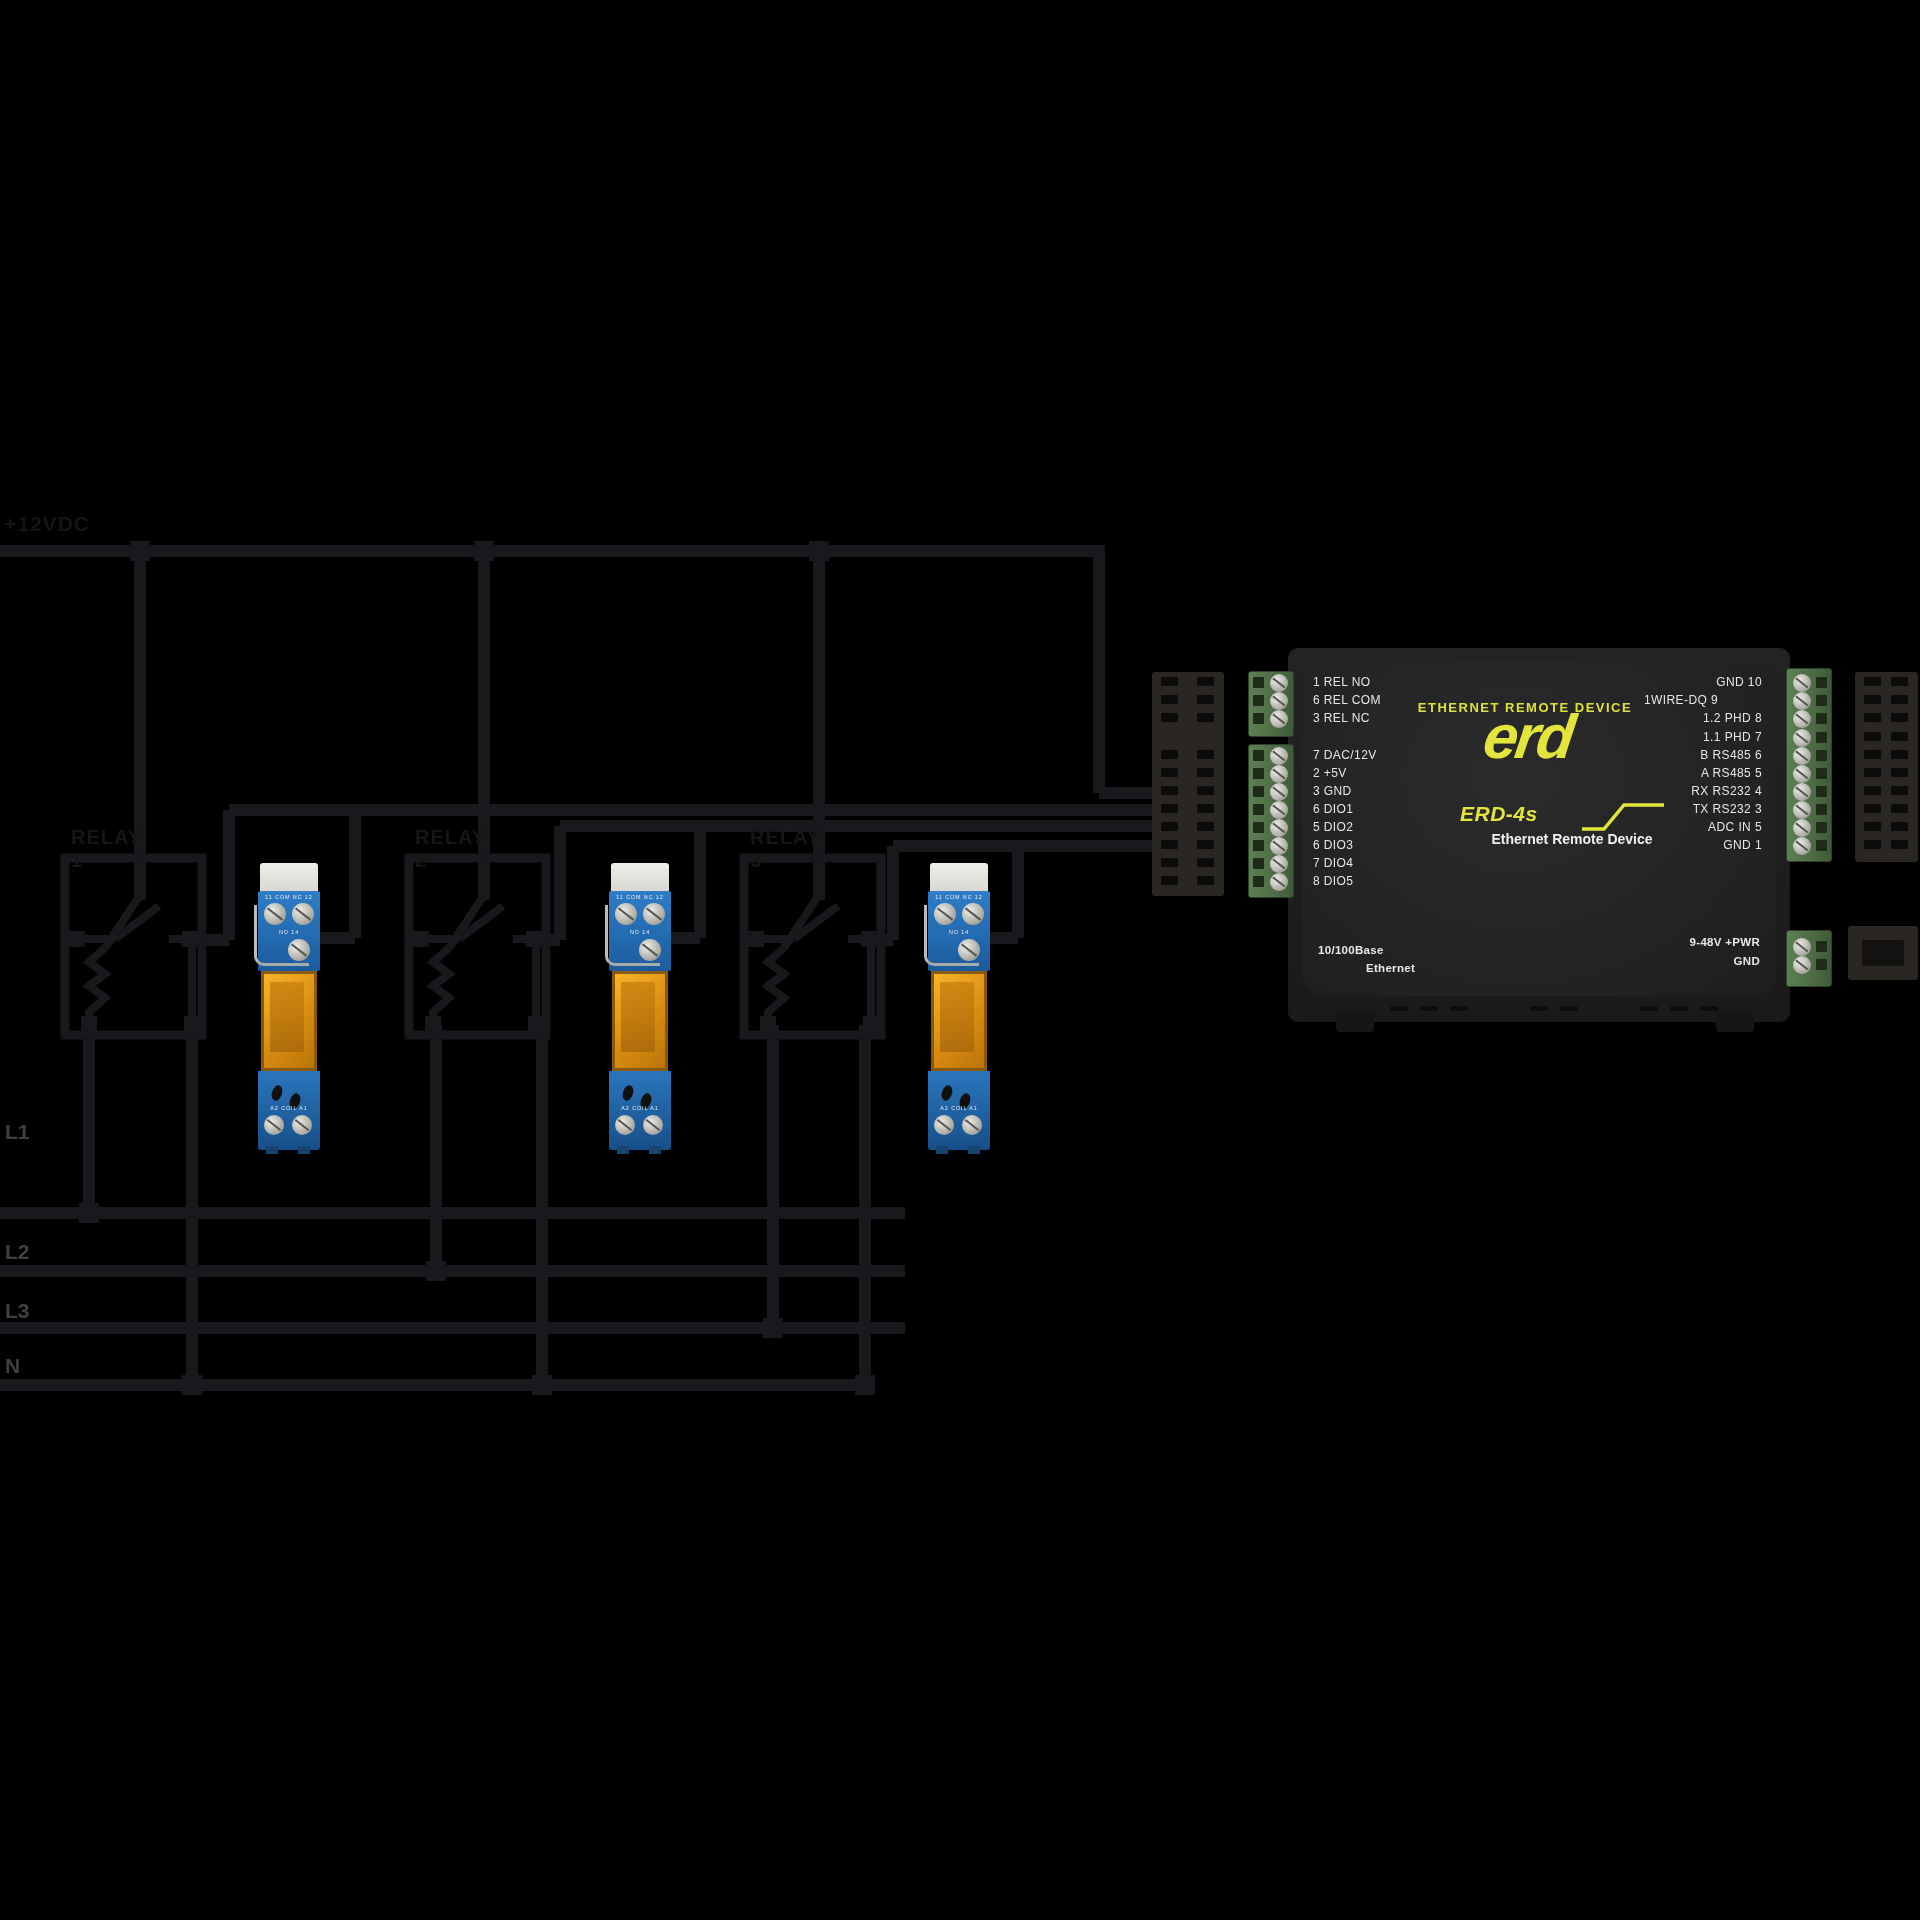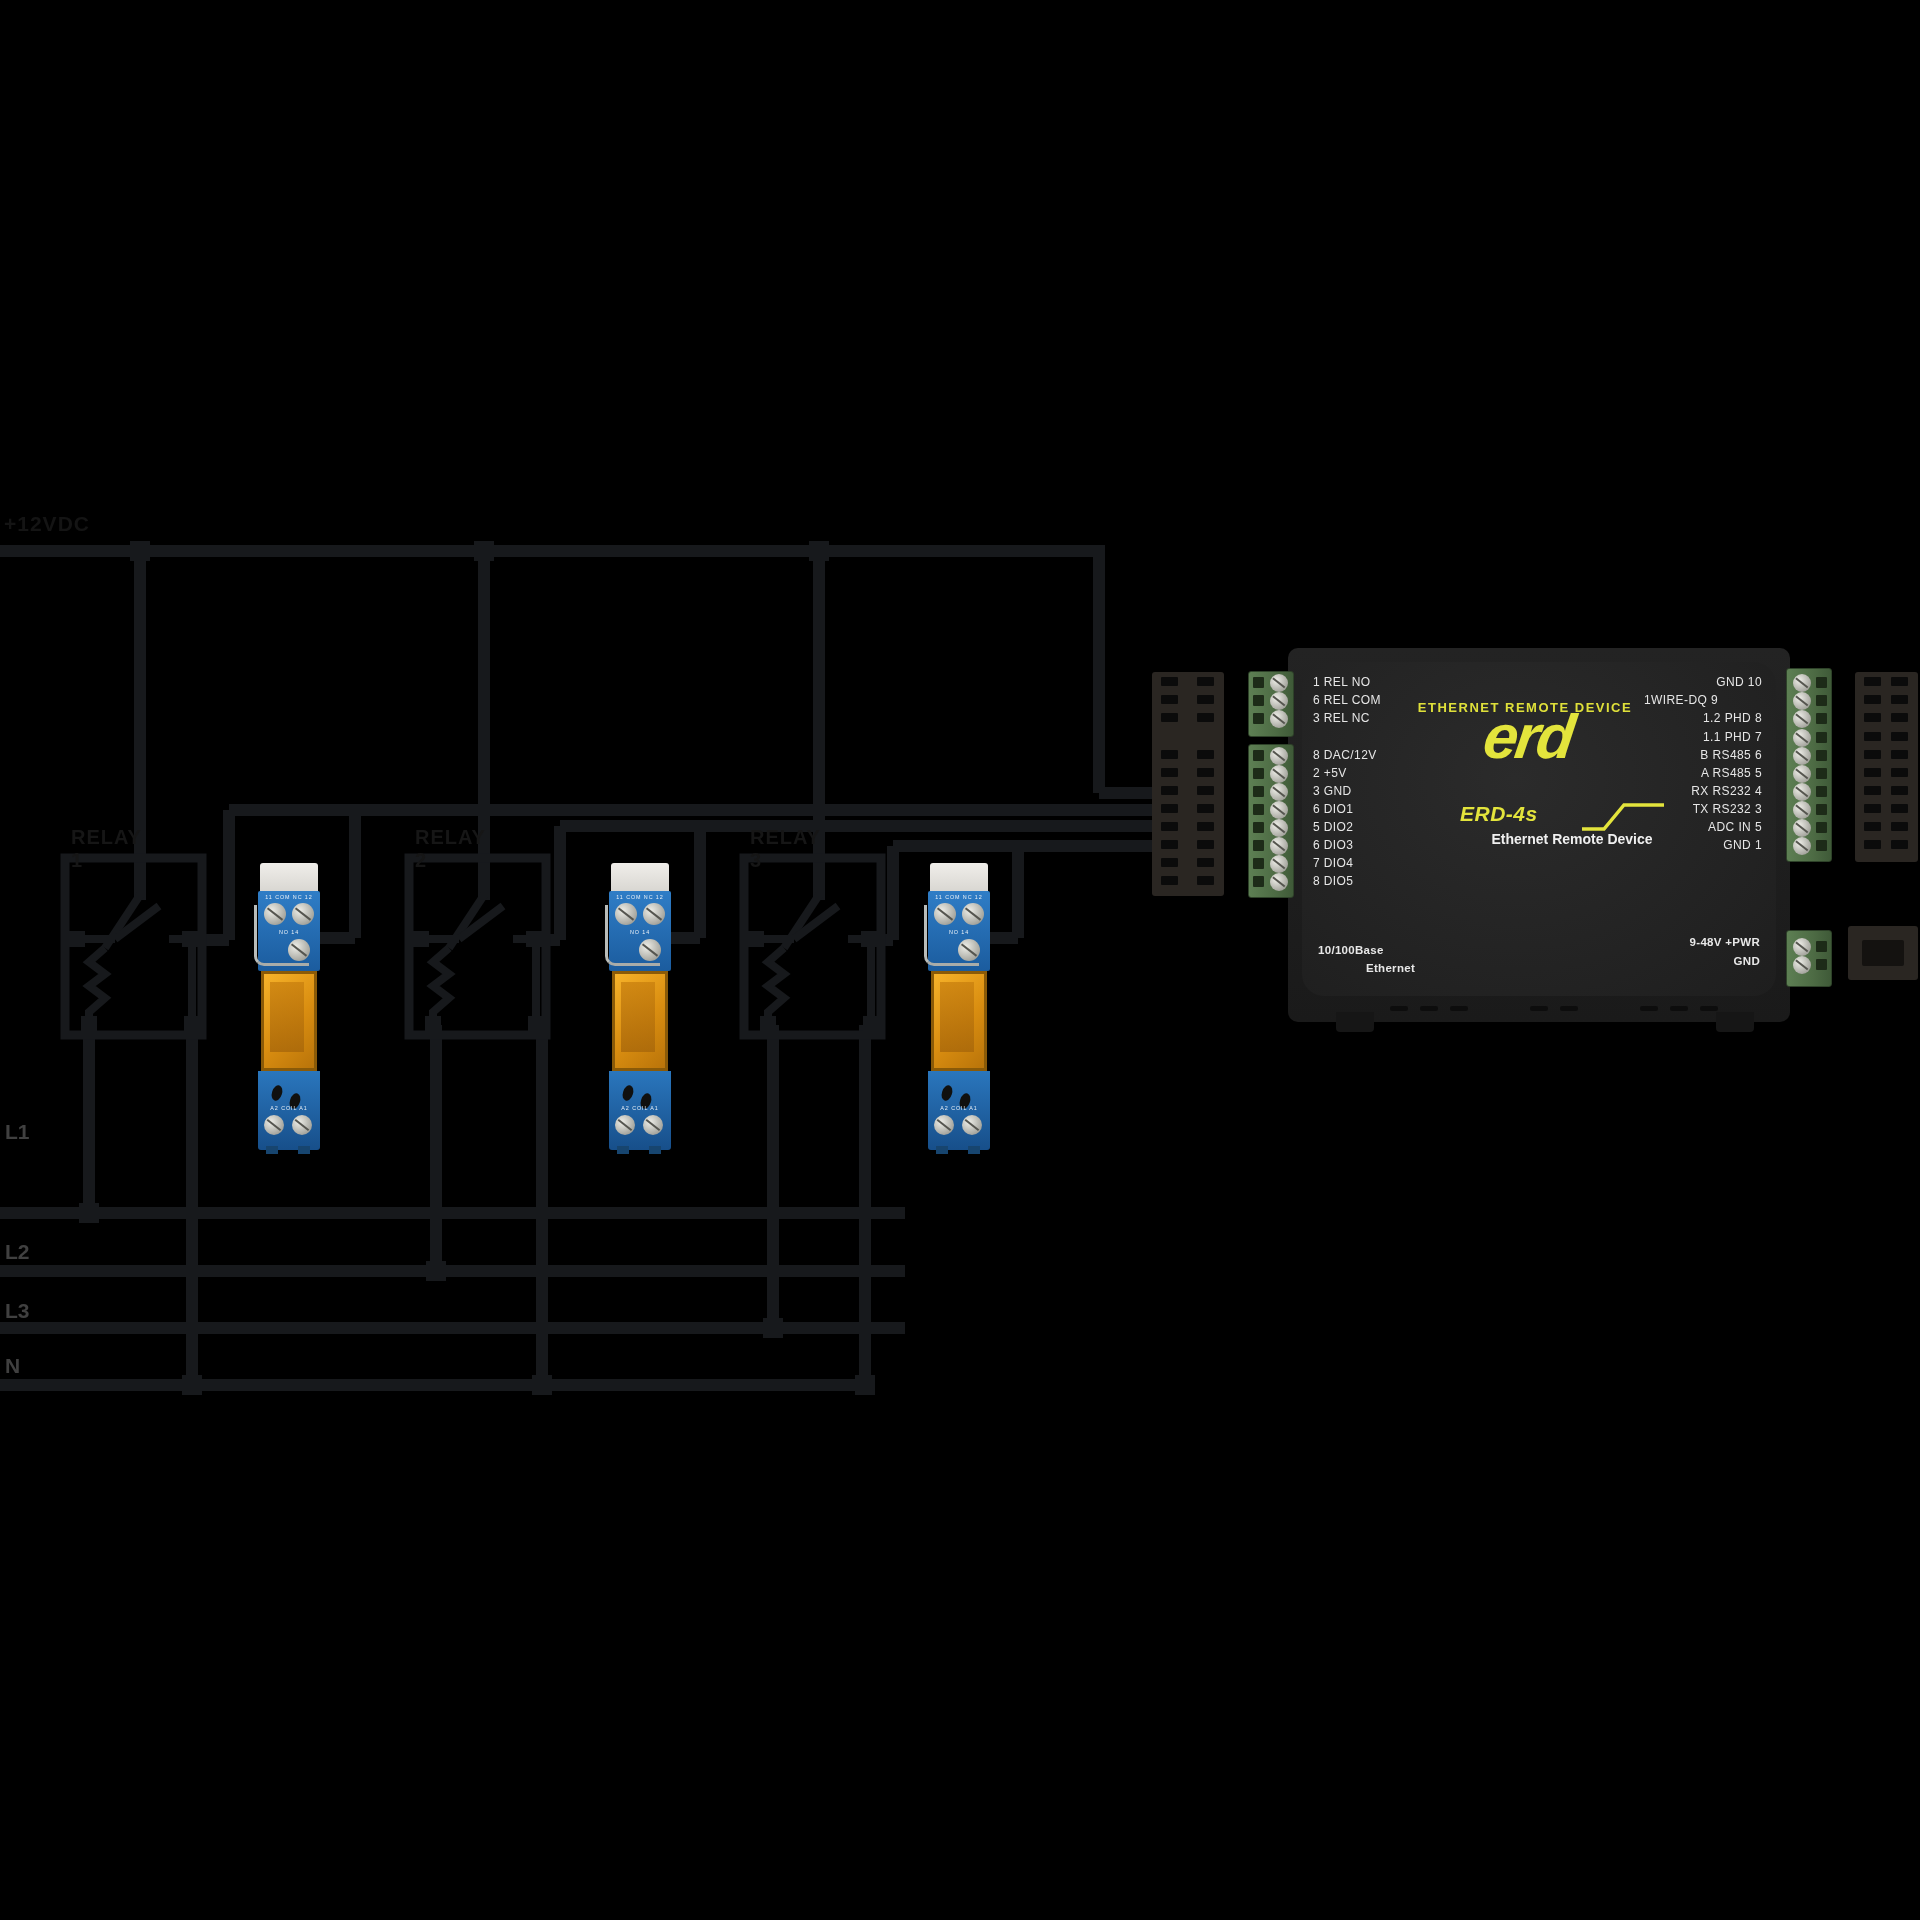--- a/index.html
+++ b/index.html
@@ -264,21 +264,21 @@
 
   <div class="dev-small" style="left:1318px;top:944px;">10/100Base</div>
   <div class="dev-small" style="left:1318px;top:962px;padding-left:48px;">Ethernet</div>
   <div class="dev-small" style="left:1600px;top:936px;width:160px;text-align:right;">9-48V +PWR</div>
   <div class="dev-small" style="left:1600px;top:955px;width:160px;text-align:right;">GND</div>
 
   <div id="term-labels-left" class="abs" style="left:0;top:0">
       <div class="term-label" style="left: 1313px; top: 674px;">1 REL NO</div>
       <div class="term-label" style="left: 1313px; top: 692px;">6 REL COM</div>
       <div class="term-label" style="left: 1313px; top: 710px;">3 REL NC</div>
-      <div class="term-label" style="left: 1313px; top: 747px;">8 DAC/12V</div>
+      <div class="term-label" style="left: 1313px; top: 747px;">7 DAC/12V</div>
       <div class="term-label" style="left: 1313px; top: 765px;">2 +5V</div>
       <div class="term-label" style="left: 1313px; top: 783px;">3 GND</div>
       <div class="term-label" style="left: 1313px; top: 801px;">6 DIO1</div>
       <div class="term-label" style="left: 1313px; top: 819px;">5 DIO2</div>
       <div class="term-label" style="left: 1313px; top: 837px;">6 DIO3</div>
       <div class="term-label" style="left: 1313px; top: 855px;">7 DIO4</div>
       <div class="term-label" style="left: 1313px; top: 873px;">8 DIO5</div>
     </div>
   <div id="term-labels-right" class="abs" style="left:0;top:0">
       <div class="term-label" style="left: 1600px; top: 674px; width: 162px; text-align: right;">GND 10</div>

